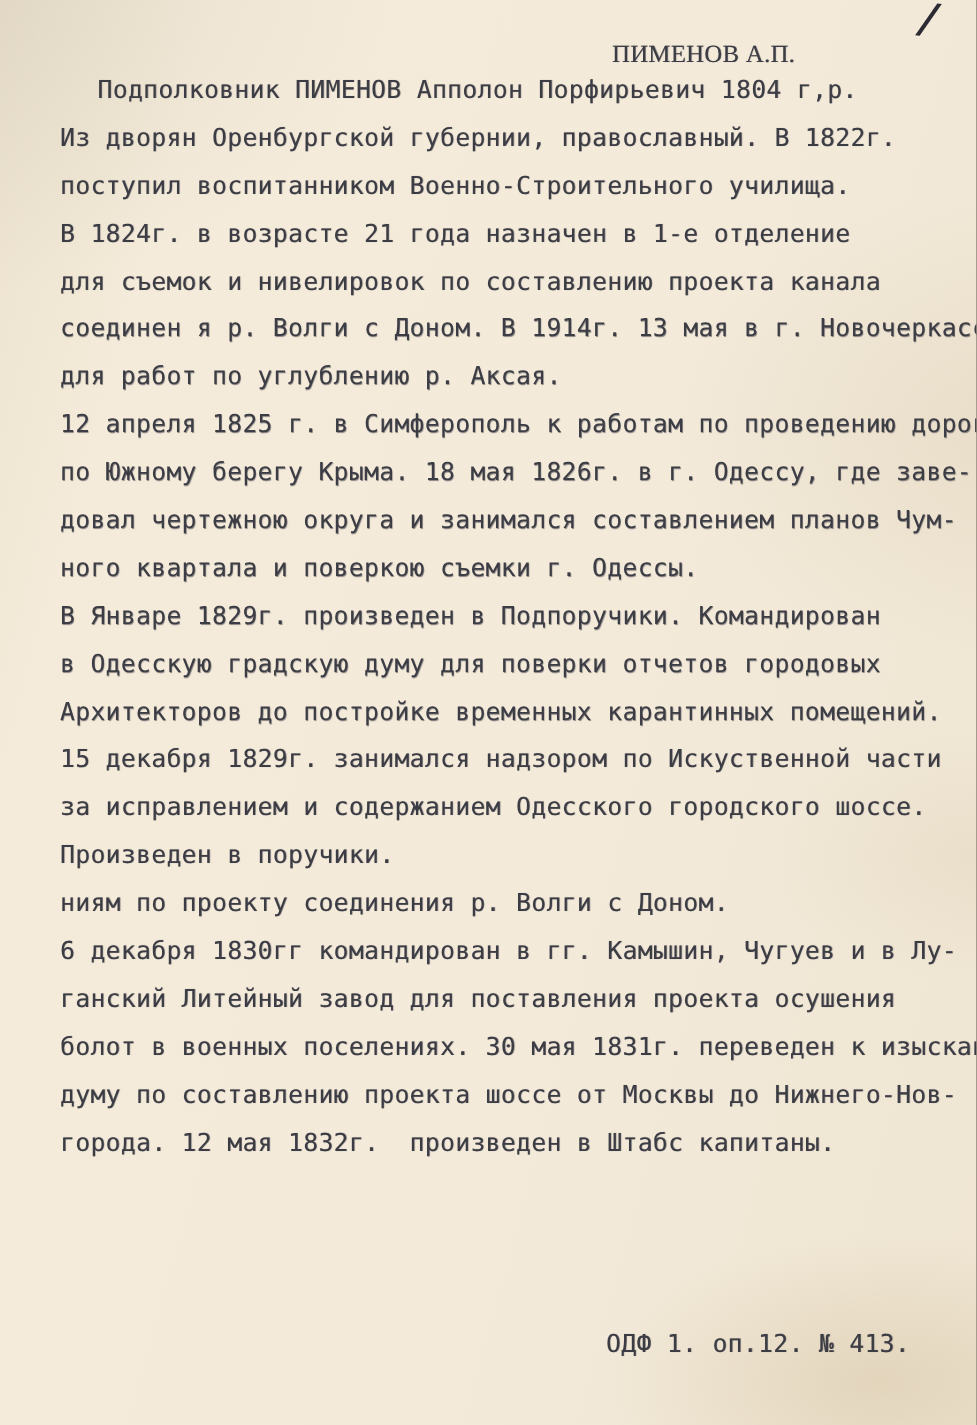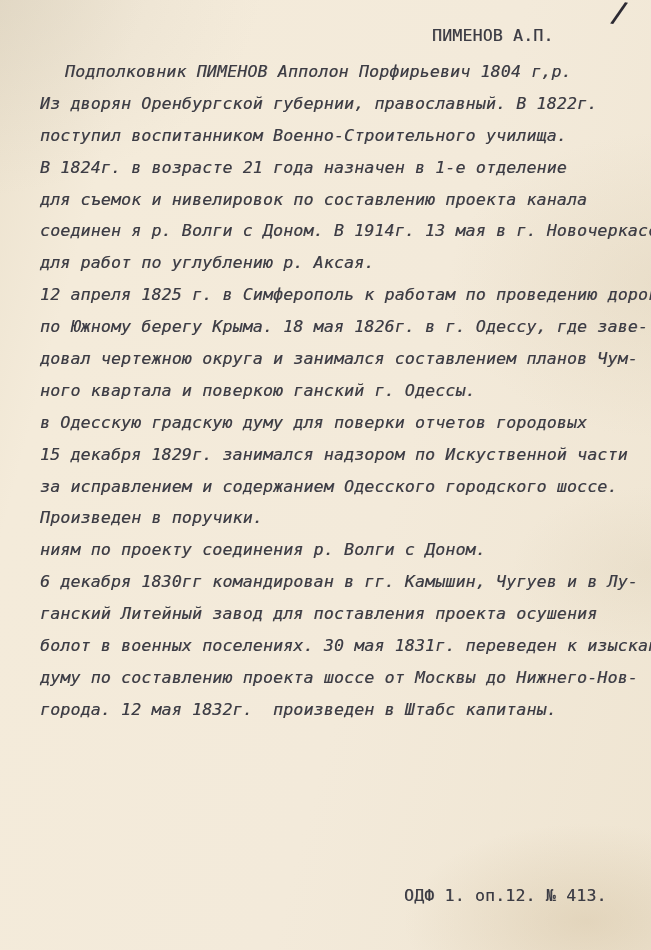--- a/index.html
+++ b/index.html
@@ -22,29 +22,29 @@
     color: #3c3c44;
   }
   .typed {
     font-size: 16.5px;
     letter-spacing: 0.2px;
     text-shadow: 0.4px 0.4px 0.5px rgba(55,55,65,0.55);
     white-space: pre;
   }
   .page-title {
     position: absolute;
-    left: 432px;
+    left: 408px;
     top: 26px;
+    font-family: Liberation Serif, serif;
   }
   .doc-body {
     position: absolute;
     left: 40px;
-    top: 56px;
+    top: 44px;
     right: 0;
-    font-style: italic;
   }
   .line {
     height: 31.9px;
     line-height: 31.9px;
     white-space: pre;
   }
   .line.indent {
     padding-left: 25px;
   }
   .footer-ref {
@@ -78,22 +78,24 @@
     <div class="typed line indent">Подполковник ПИМЕНОВ Апполон Порфирьевич 1804 г,р.</div>
     <div class="typed line">Из дворян Оренбургской губернии, православный. В 1822г.</div>
     <div class="typed line">поступил воспитанником Военно-Строительного училища.</div>
     <div class="typed line">В 1824г. в возрасте 21 года назначен в 1-е отделение</div>
     <div class="typed line">для съемок и нивелировок по составлению проекта канала</div>
     <div class="typed line">соединен я р. Волги с Доном. В 1914г. 13 мая в г. Новочеркасс</div>
     <div class="typed line">для работ по углублению р. Аксая.</div>
     <div class="typed line">12 апреля 1825 г. в Симферополь к работам по проведению дорог</div>
     <div class="typed line">по Южному берегу Крыма. 18 мая 1826г. в г. Одессу, где заве-</div>
     <div class="typed line">довал чертежною округа и занимался составлением планов Чум-</div>
-    <div class="typed line">ного квартала и поверкою ганский г. Одессы.</div>
+    <div class="typed line">ного квартала и поверкою съемки г. Одессы.</div>
+    <div class="typed line">В Январе 1829г. произведен в Подпоручики. Командирован</div>
     <div class="typed line">в Одесскую градскую думу для поверки отчетов городовых</div>
+    <div class="typed line">Архитекторов до постройке временных карантинных помещений.</div>
     <div class="typed line">15 декабря 1829г. занимался надзором по Искуственной части</div>
     <div class="typed line">за исправлением и содержанием Одесского городского шоссе.</div>
     <div class="typed line">Произведен в поручики.</div>
     <div class="typed line">ниям по проекту соединения р. Волги с Доном.</div>
     <div class="typed line">6 декабря 1830гг командирован в гг. Камышин, Чугуев и в Лу-</div>
     <div class="typed line">ганский Литейный завод для поставления проекта осушения</div>
     <div class="typed line">болот в военных поселениях. 30 мая 1831г. переведен к изыскан</div>
     <div class="typed line">думу по составлению проекта шоссе от Москвы до Нижнего-Нов-</div>
     <div class="typed line">города. 12 мая 1832г.  произведен в Штабс капитаны.</div>
   </div>

